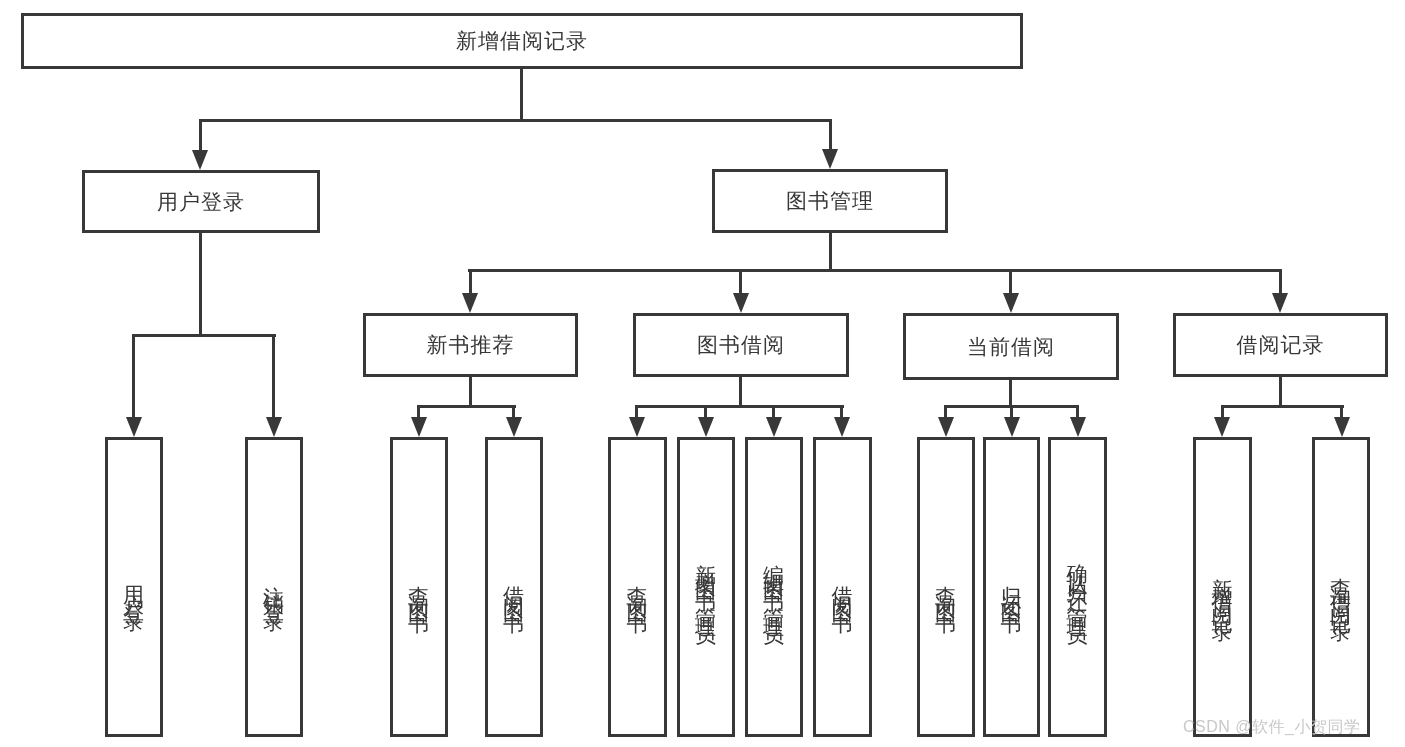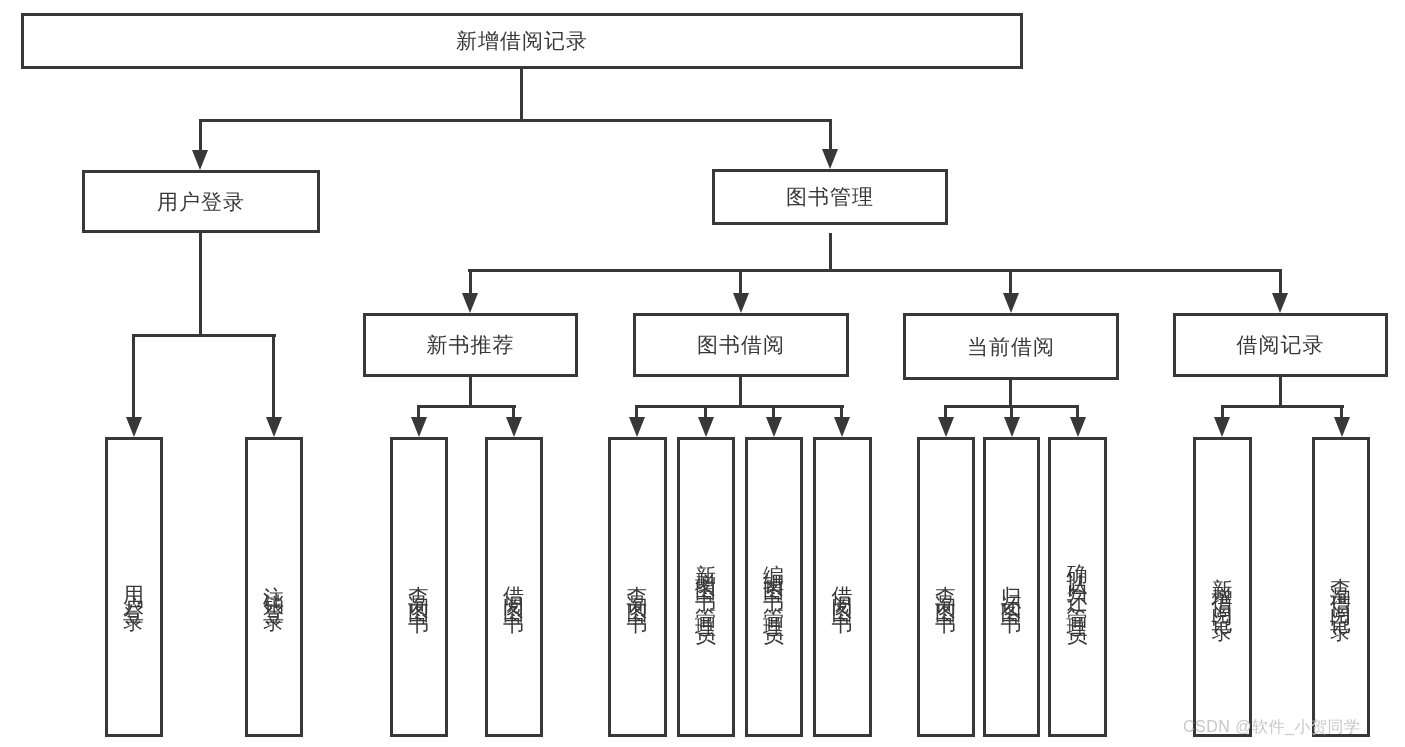--- a/index.html
+++ b/index.html
@@ -48,21 +48,21 @@
   <div class="vline" style="left:520px;top:69px;height:52px;"></div>
   <div class="hline" style="left:199px;top:119px;width:633px;"></div>
   <div class="vline" style="left:199px;top:119px;height:33px;"></div>
   <div class="arrow" style="left:192px;top:150px;"></div>
   <div class="vline" style="left:829px;top:119px;height:33px;"></div>
   <div class="arrow" style="left:822px;top:149px;"></div>
 
   <div class="box" style="left:82px;top:170px;width:238px;height:63px;">
     <span>用户登录</span>
   </div>
-  <div class="box" style="left:712px;top:169px;width:236px;height:56px;">
+  <div class="box" style="left:712px;top:169px;width:236px;height:64px;">
     <span>图书管理</span>
   </div>
 
   <div class="vline" style="left:199px;top:233px;height:103px;"></div>
   <div class="hline" style="left:132px;top:334px;width:144px;"></div>
   <div class="vline" style="left:132px;top:334px;height:85px;"></div>
   <div class="arrow" style="left:126px;top:417px;"></div>
   <div class="vline" style="left:272px;top:334px;height:85px;"></div>
   <div class="arrow" style="left:266px;top:417px;"></div>
 

